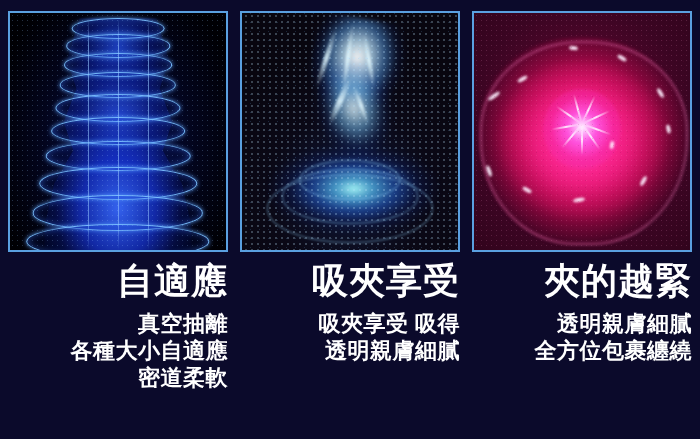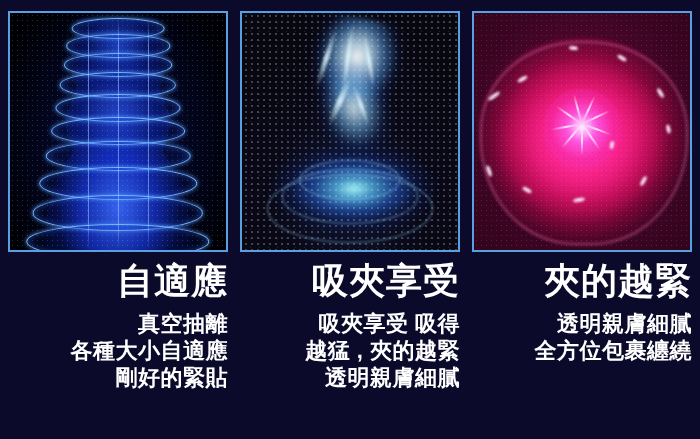--- a/index.html
+++ b/index.html
@@ -307,21 +307,21 @@
         <div class="seam s2"></div>
         <div class="seam s3"></div>
         <div class="p1-speck"></div>
       </div>
     </div>
     <div class="caption">
       <div class="headline">自適應</div>
       <div class="lines">
         <div class="line">真空抽離</div>
         <div class="line">各種大小自適應</div>
-        <div class="line">剛好的緊貼</div>
+        <div class="line">密道柔軟</div>
       </div>
     </div>
   </div>
 
   <div class="panel">
     <div class="media-frame">
       <div class="media">
         <div class="p2-bg"></div>
         <div class="p2-plume"></div>
         <div class="p2-plume2"></div>
@@ -334,21 +334,20 @@
         <div class="p2-ripple pr1"></div>
         <div class="p2-ripple pr2"></div>
         <div class="p2-ripple pr3"></div>
         <div class="p2-speck"></div>
       </div>
     </div>
     <div class="caption">
       <div class="headline">吸夾享受</div>
       <div class="lines">
         <div class="line">吸夾享受  吸得</div>
-        <div class="line">越猛 , 夾的越緊</div>
         <div class="line">透明親膚細膩</div>
       </div>
     </div>
   </div>
 
   <div class="panel">
     <div class="media-frame">
       <div class="media">
         <div class="p3-bg"></div>
         <div class="p3-outer"></div>

